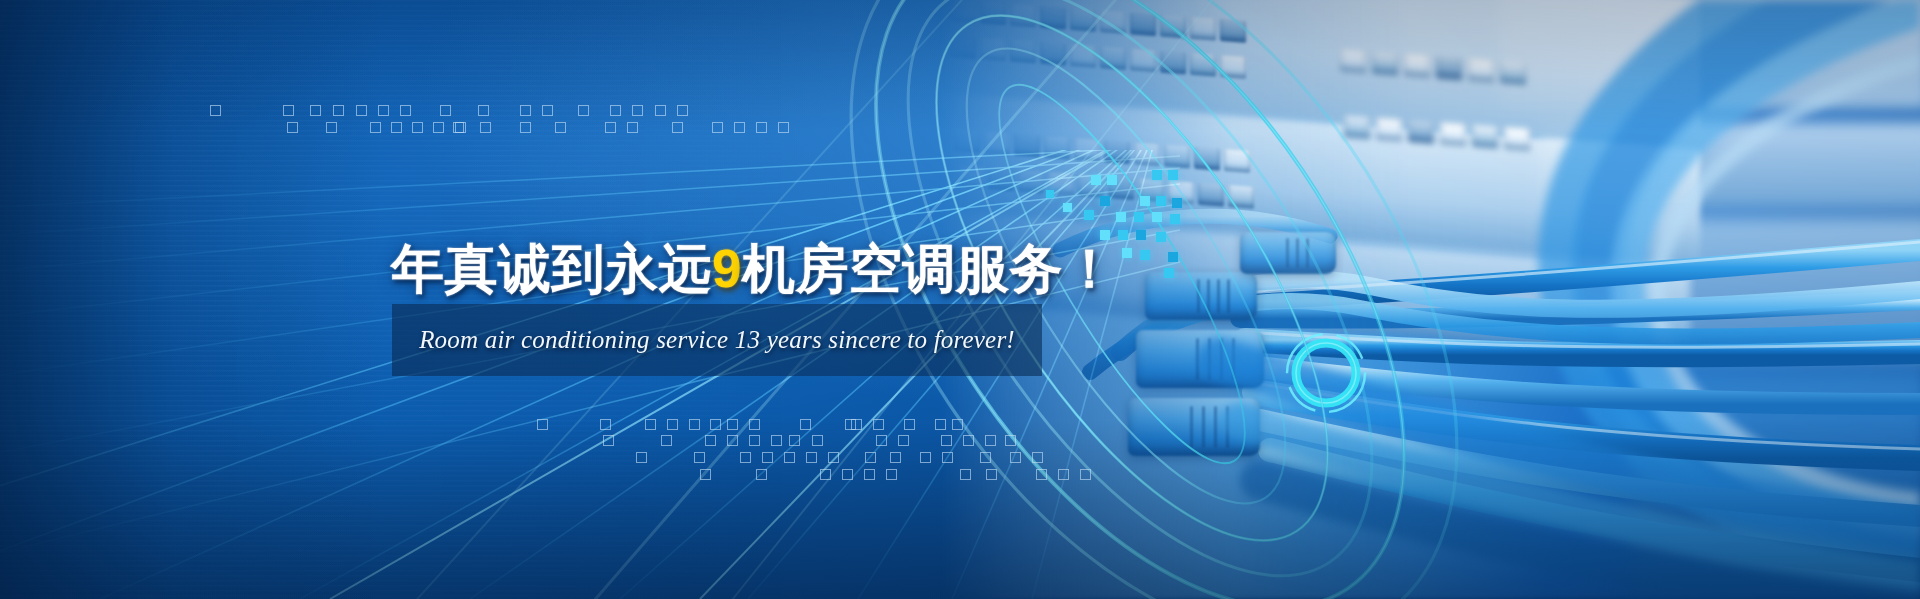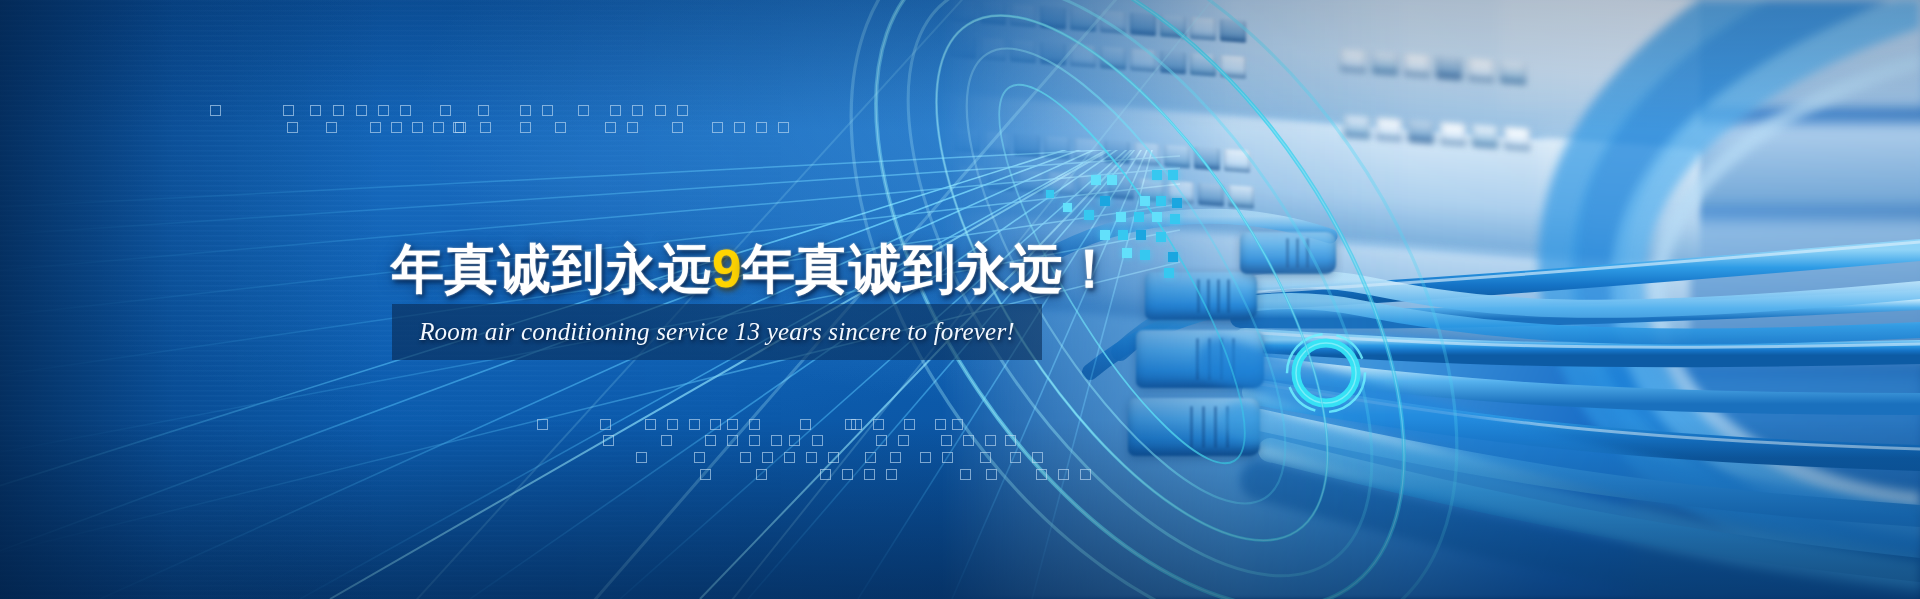--- a/index.html
+++ b/index.html
@@ -146,21 +146,21 @@
     color:#ffd400;
     text-shadow:
       0 0 2px rgba(255,225,80,.7),
       2px 3px 5px rgba(60,45,0,.7),
       0 2px 12px rgba(90,60,0,.45);
   }
 
   .sub-bar{
     position:absolute;
     left:392px; top:304px;
-    width:650px; height:56px;
+    width:650px; height:72px;
     background:linear-gradient(90deg, rgba(8,42,84,.62) 0%, rgba(9,48,92,.60) 55%, rgba(7,40,80,.58) 100%);
   }
   .sub-text{
     position:absolute;
     left:0; right:0; top:0; bottom:0;
     display:flex; align-items:center; justify-content:center;
     font-family:"Liberation Serif", serif;
     font-style:italic;
     font-size:25px;
     color:#f2f8ff;
@@ -547,20 +547,20 @@
       <div class="sq f" style="left: 1156px; top: 232px; width: 10px; height: 10px;"></div>
       <div class="sq f lt" style="left: 1122px; top: 248px; width: 10px; height: 10px;"></div>
       <div class="sq f" style="left: 1140px; top: 250px; width: 10px; height: 10px;"></div>
       <div class="sq f dk" style="left: 1168px; top: 252px; width: 10px; height: 10px;"></div>
       <div class="sq f" style="left: 1164px; top: 268px; width: 10px; height: 10px;"></div>
       <div class="sq f lt" style="left: 1063px; top: 203px; width: 9px; height: 9px;"></div>
       <div class="sq f" style="left: 1046px; top: 190px; width: 8px; height: 8px;"></div>
     </div>
 
   <h1 class="headline">
-    <span>年真诚到永远</span><span class="num">9</span><span>年真诚到永远！</span>
+    <span>年真诚到永远</span><span class="num">9</span><span>机房空调服务！</span>
   </h1>
 
   <div class="sub-bar">
     <div class="sub-text">Room air conditioning service 13 years sincere to forever!</div>
   </div>
 
 </div>
 
 </body></html>

